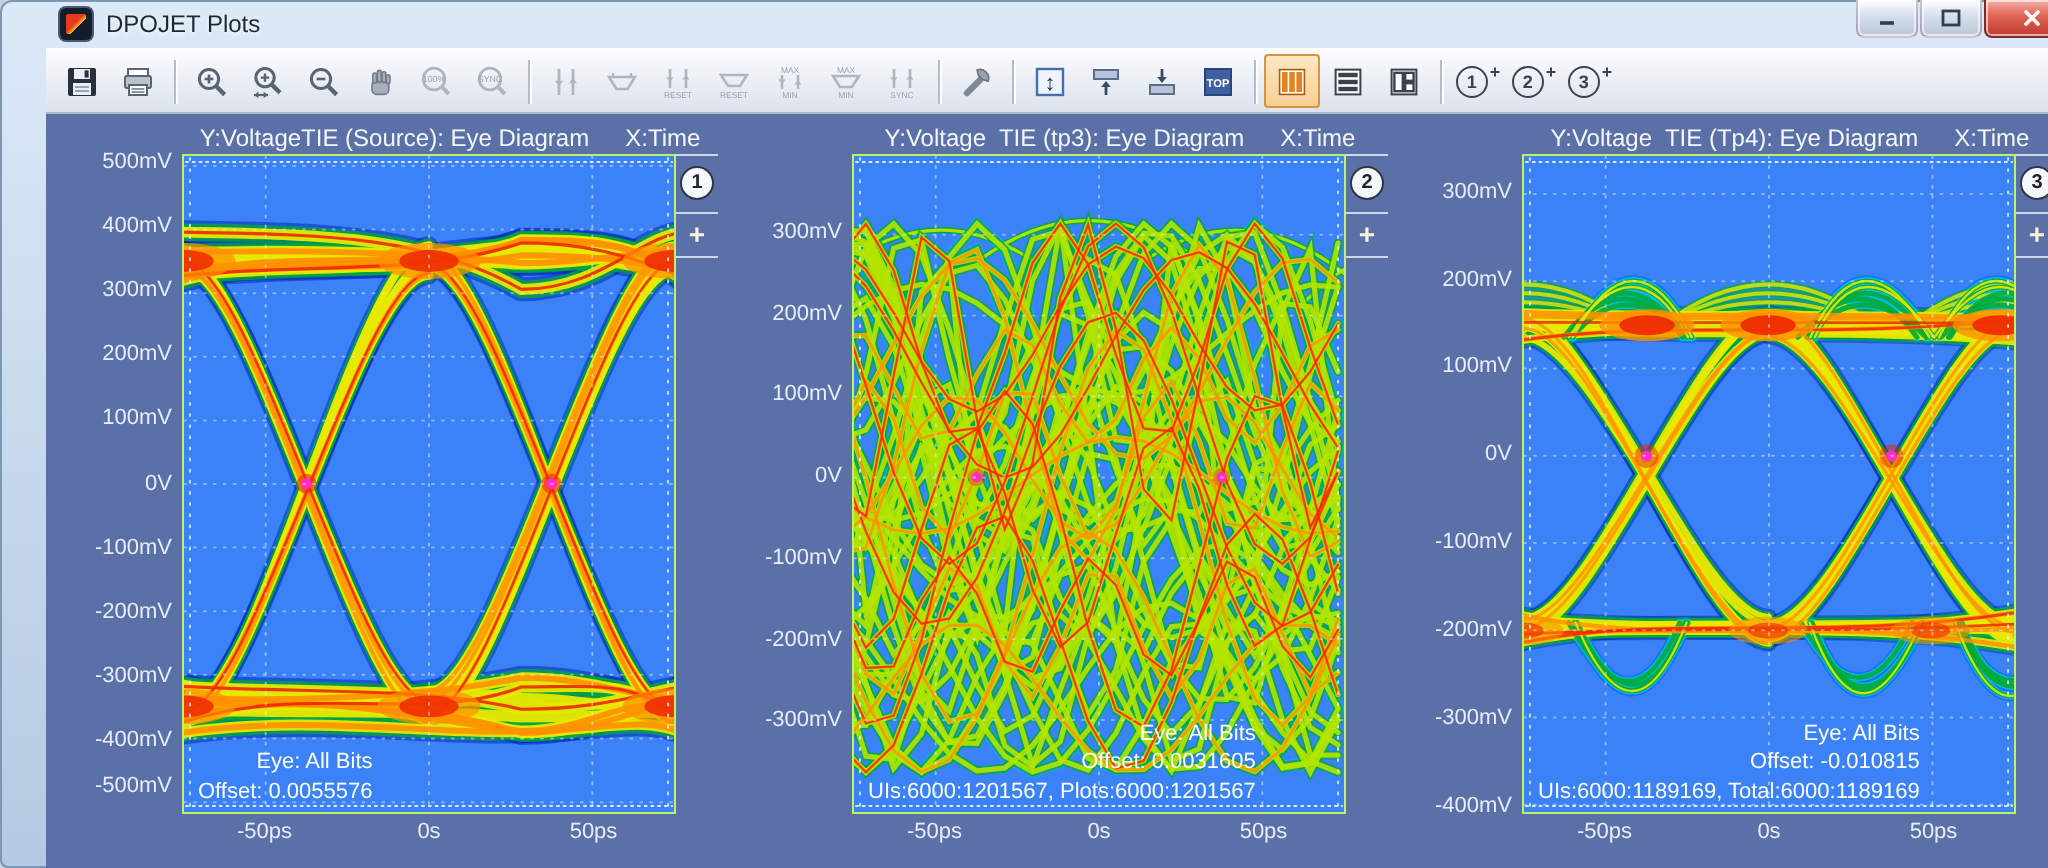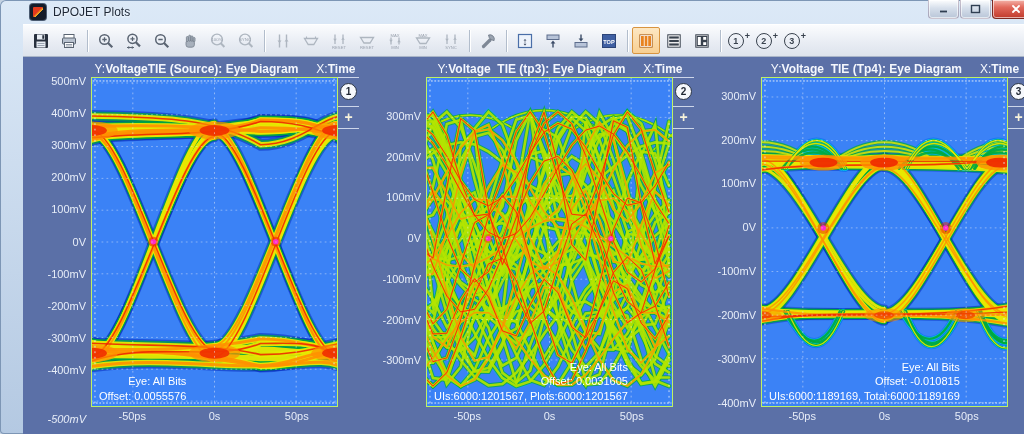--- a/index.html
+++ b/index.html
@@ -21,21 +21,21 @@
   .tsep{width:1px;height:22px;background:#b2bdcc;box-shadow:1px 0 0 #ffffff;margin:0 4px;flex:0 0 auto;}
   .tbtn{width:26px;height:25px;display:flex;align-items:center;justify-content:center;border:1px solid transparent;border-radius:2px;flex:0 0 auto;}
   .tbtn.active{background:linear-gradient(#fde7c3,#f8cf92);border-color:#d89440;}
   .circnum{width:14px;height:14px;border:1.4px solid #39424e;border-radius:50%;display:flex;align-items:center;justify-content:center;font-size:9px;font-weight:bold;color:#39424e;}
   .plussup{font-size:9px;font-weight:bold;color:#39424e;margin:-9px 0 0 1px;}
   
   .client{height:376px;background:#5b70a7;padding:4px 0 0 28px;display:flex;gap:27px;box-shadow:inset 0 -2px 0 #8fa3c8;}
   .panel{display:grid;grid-template-columns:40px 247px 21px;grid-template-rows:16px 330px 18px;flex:0 0 auto;}
   .panel-header{grid-column:2/4;grid-row:1;display:flex;justify-content:center;align-items:flex-end;gap:18px;
     color:#f4f7fd;font-size:12px;white-space:pre;padding-bottom:1px;}
-  .panel-header b{font-weight:bold;}
+  .panel-header b{font-weight:normal;}
   .ylabels{grid-column:1;grid-row:2;position:relative;}
   .ylab{position:absolute;right:5px;font-size:11px;color:#e7edf8;line-height:13px;}
   .plotwrap{grid-column:2;grid-row:2;position:relative;background:#3b82f6;border:1px solid #bef264;box-sizing:border-box;text-align:right;}
   .plotwrap svg{position:absolute;left:0;top:0;width:100%;height:100%;}
   .overlay{position:absolute;left:7px;bottom:3px;color:#ffffff;font-size:11px;line-height:14.5px;pointer-events:none;}
   .badgecol{grid-column:3;grid-row:2;display:flex;flex-direction:column;align-items:center;border-top:1px solid #cdd6ea;}
   .badgeline{width:100%;height:1px;background:#cdd6ea;}
   .badge{width:15px;height:15px;margin:5px 0 6px 0;background:#f6f8fc;border:1px solid #2c3646;border-radius:50%;
     display:flex;align-items:center;justify-content:center;font-size:10px;font-weight:bold;color:#1d2430;}
   .plusbtn{margin:4px 0 5px 0;color:#f7f2da;font-size:14px;font-weight:bold;line-height:12px;}
@@ -271,21 +271,21 @@
           <span class="ylab" style="top: -1.55px; margin-left: 33px;">500mV</span>
           <span class="ylab" style="top: 30.46px;">400mV</span>
           <span class="ylab" style="top: 62.47px;">300mV</span>
           <span class="ylab" style="top: 94.48px;">200mV</span>
           <span class="ylab" style="top: 126.49px;">100mV</span>
           <span class="ylab" style="top: 158.5px;">0V</span>
           <span class="ylab" style="top: 190.51px;">-100mV</span>
           <span class="ylab" style="top: 222.52px;">-200mV</span>
           <span class="ylab" style="top: 254.53px;">-300mV</span>
           <span class="ylab" style="top: 286.54px;">-400mV</span>
-          <span class="ylab" style="top: 336px; font-style: italic;">-500mV</span>
+          <span class="ylab" style="top: 310px;">-500mV</span>
         </div>
       <div class="plotwrap">
         <svg class="eye" viewBox="0 0 247 330" preserveAspectRatio="none">
             <path d="M -6 38.16394569837352 C 60 39.671550831020376, 120 38.16394569837352, 170 67.12003208716263 C 210 67.12003208716263, 230 39.671550831020376, 253 38.16394569837352" stroke="#0020b8" stroke-width="12" fill="none" stroke-linecap="round" stroke-opacity="0.5"></path>
             <path d="M -6 58.78366427515497 C 60 53.45616115975057, 120 58.78366427515497, 170 49.97845374532839 C 210 49.97845374532839, 230 53.45616115975057, 253 58.78366427515497" stroke="#0020b8" stroke-width="12" fill="none" stroke-linecap="round" stroke-opacity="0.5"></path>
             <path d="M -6 51.79978207937305 C 60 45.010558681291094, 120 51.79978207937305, 170 54.412571222249916 C 210 54.412571222249916, 230 45.010558681291094, 253 51.79978207937305" stroke="#0020b8" stroke-width="12" fill="none" stroke-linecap="round" stroke-opacity="0.5"></path>
             <path d="M -6 59.707465800650915 C 60 45.5472699345169, 120 59.707465800650915, 170 42.4912540220735 C 210 42.4912540220735, 230 45.5472699345169, 253 59.707465800650915" stroke="#0020b8" stroke-width="12" fill="none" stroke-linecap="round" stroke-opacity="0.5"></path>
             <path d="M -6 60.735499700725576 C 60 53.36487947516938, 120 60.735499700725576, 170 43.7269209071142 C 210 43.7269209071142, 230 53.36487947516938, 253 60.735499700725576" stroke="#0020b8" stroke-width="12" fill="none" stroke-linecap="round" stroke-opacity="0.5"></path>
             <path d="M -6 48.851560906235626 C 60 46.61022324134459, 120 48.851560906235626, 170 53.854988869473836 C 210 53.854988869473836, 230 46.61022324134459, 253 48.851560906235626" stroke="#0020b8" stroke-width="12" fill="none" stroke-linecap="round" stroke-opacity="0.5"></path>
             <path d="M -6 46.7027105509383 C 60 67.15118623823722, 120 46.7027105509383, 170 45.23881093152662 C 210 45.23881093152662, 230 67.15118623823722, 253 46.7027105509383" stroke="#0020b8" stroke-width="12" fill="none" stroke-linecap="round" stroke-opacity="0.5"></path>

